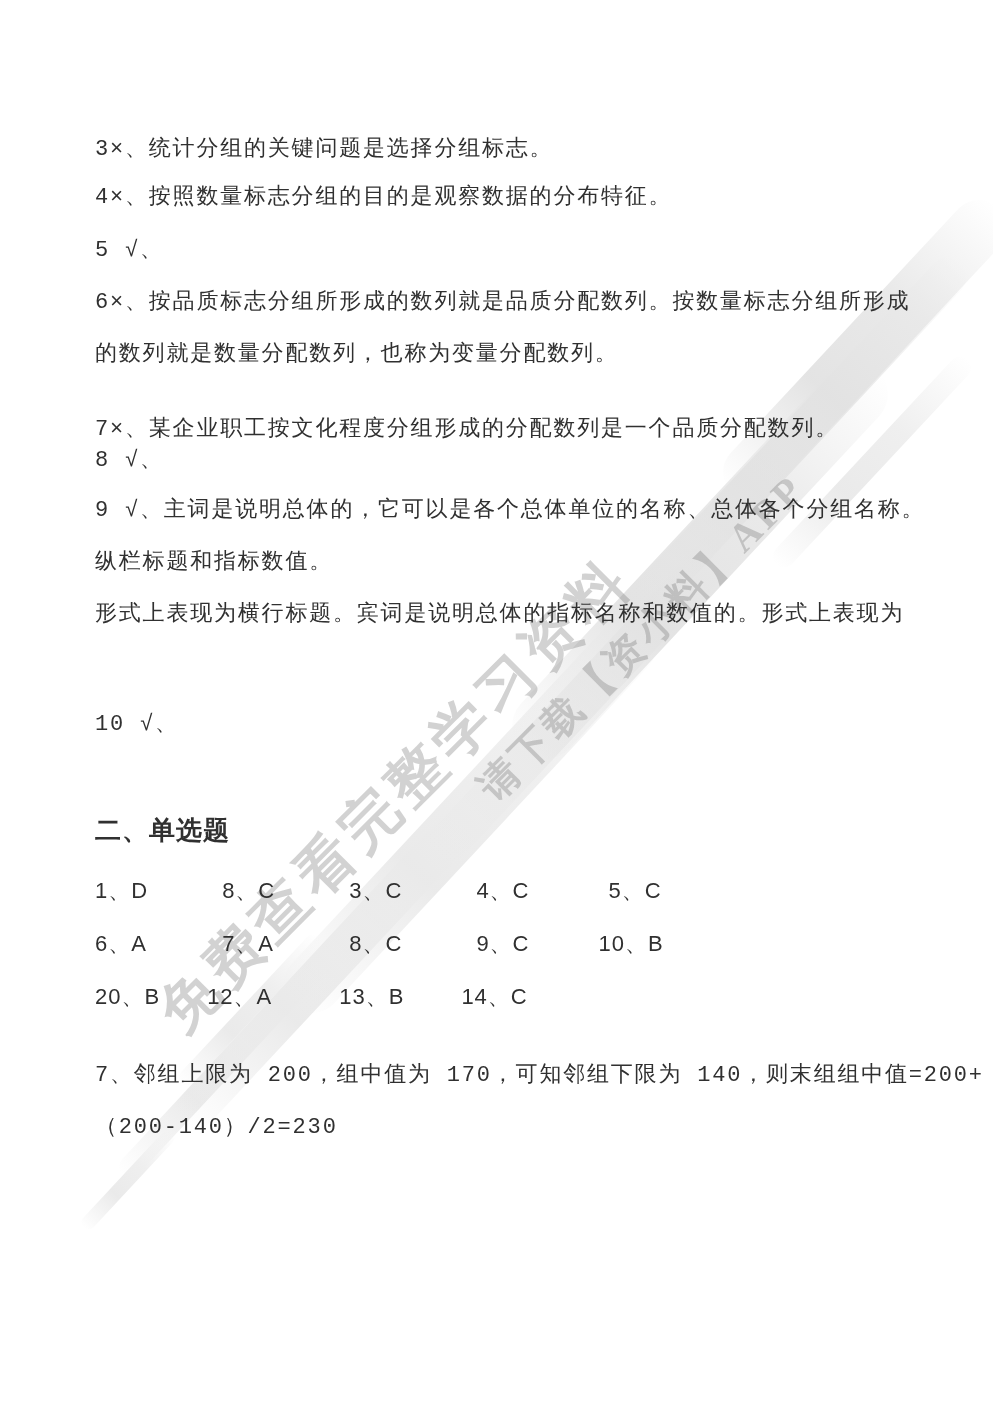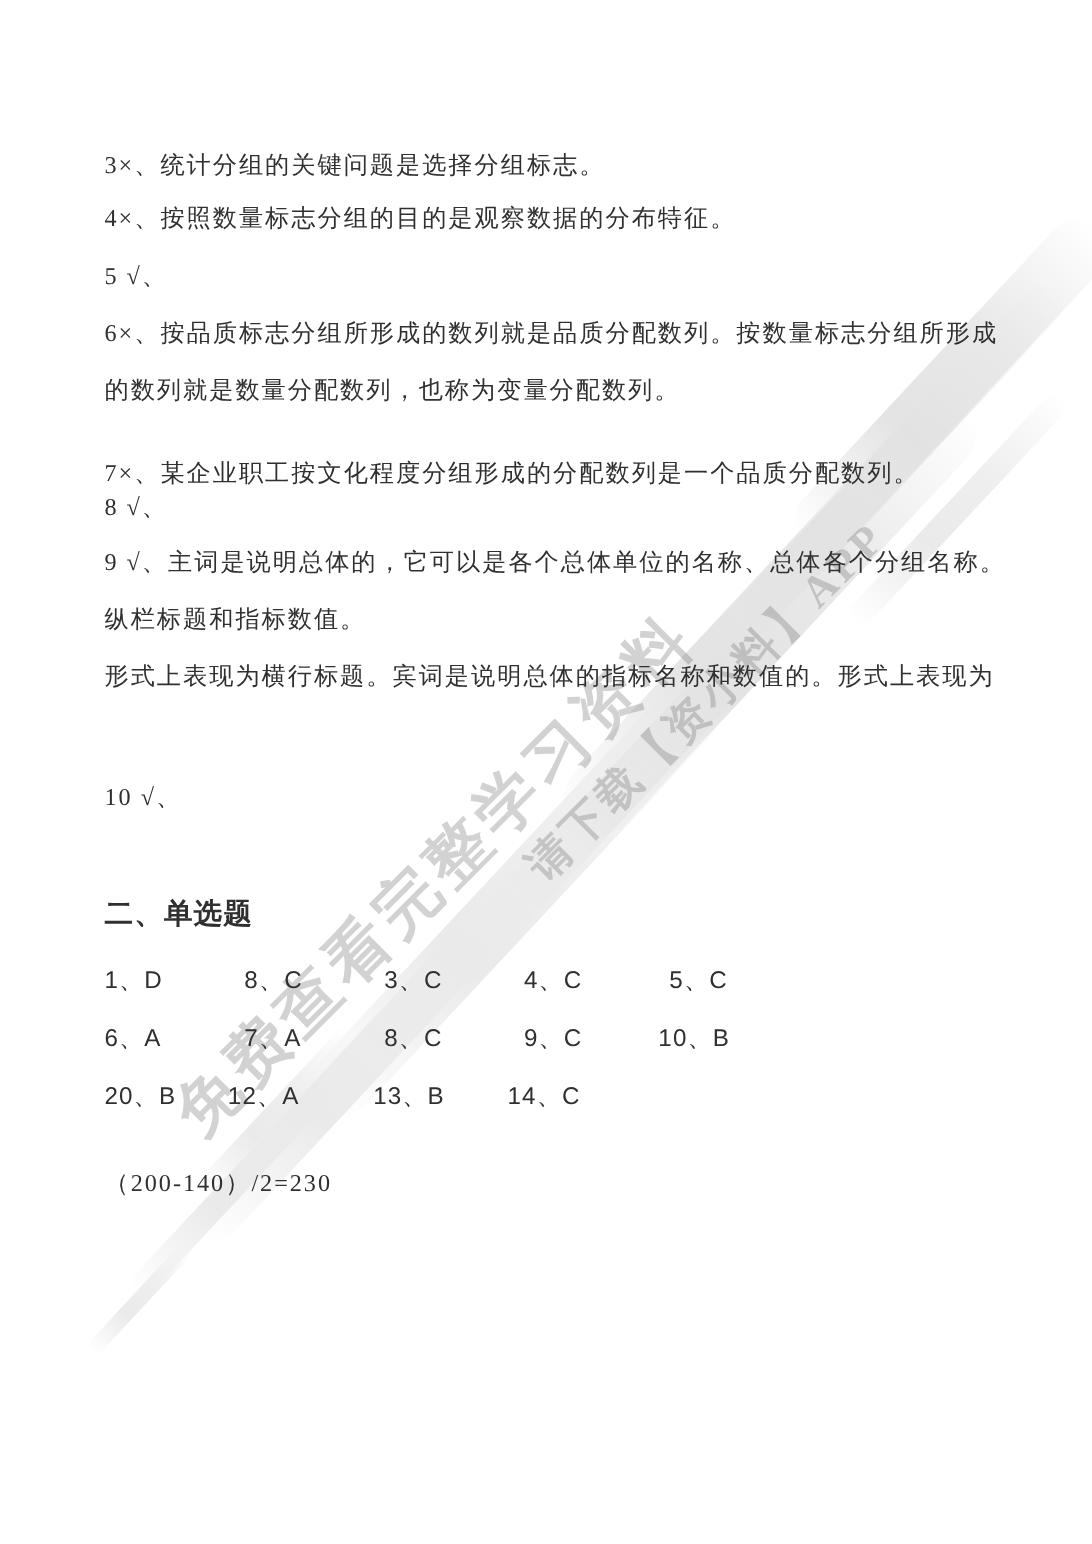--- a/index.html
+++ b/index.html
@@ -53,20 +53,21 @@
     left:412px; top:610px; width:460px; height:55px;
     font-size:40px; letter-spacing:4px; line-height:55px;
     transform:rotate(-45deg);
   }
 
   
   .para {
     position:absolute; left:95px; width:830px;
     font-size:22px; letter-spacing:1.8px;
     z-index:2;
+    font-family:Liberation Mono, monospace;
   }
   .para .line { height:52px; line-height:52px; white-space:nowrap; }
 
   #p3  { top:124px; }
   #p4  { top:172px; }
   #p5  { top:225px; }
   #p6  { top:277px; }
   #p7  { top:404px; }
   #p8  { top:435px; }
   #p9  { top:485px; }
@@ -158,14 +159,15 @@
   <span>10、B</span>
 </div>
 <div class="ansrow" id="row3">
   <span class="c105">20、B</span>
   <span class="c125">12、A</span>
   <span class="c115">13、B</span>
   <span>14、C</span>
 </div>
 
 <div class="para" id="note">
+  <div class="line">7、邻组上限为 200，组中值为 170，可知邻组下限为 140，则末组组中值=200+</div>
   <div class="line">（200-140）/2=230</div>
 </div>
 
 </body></html>

